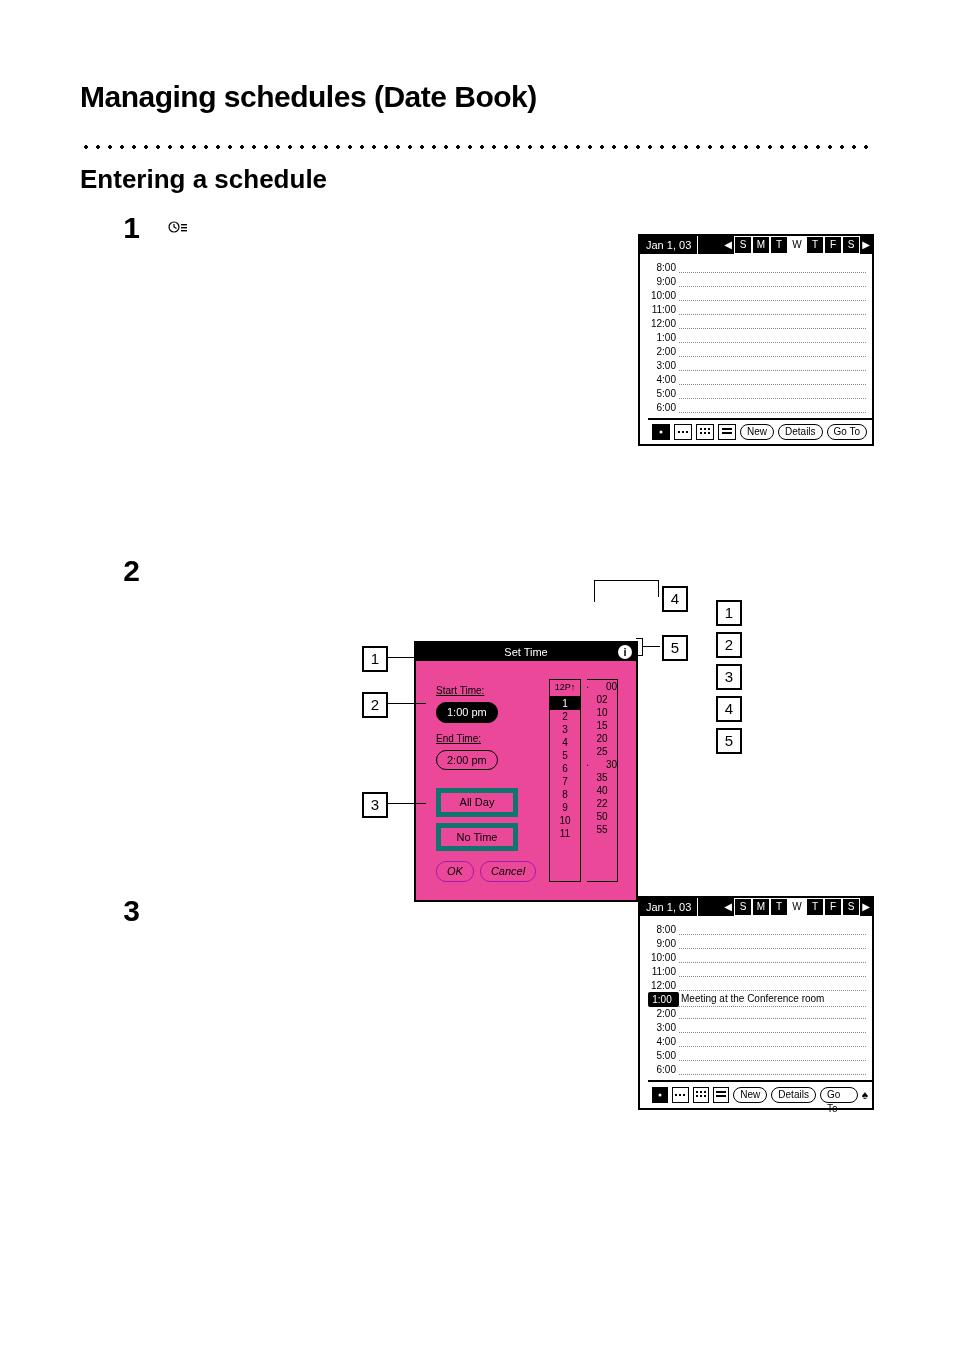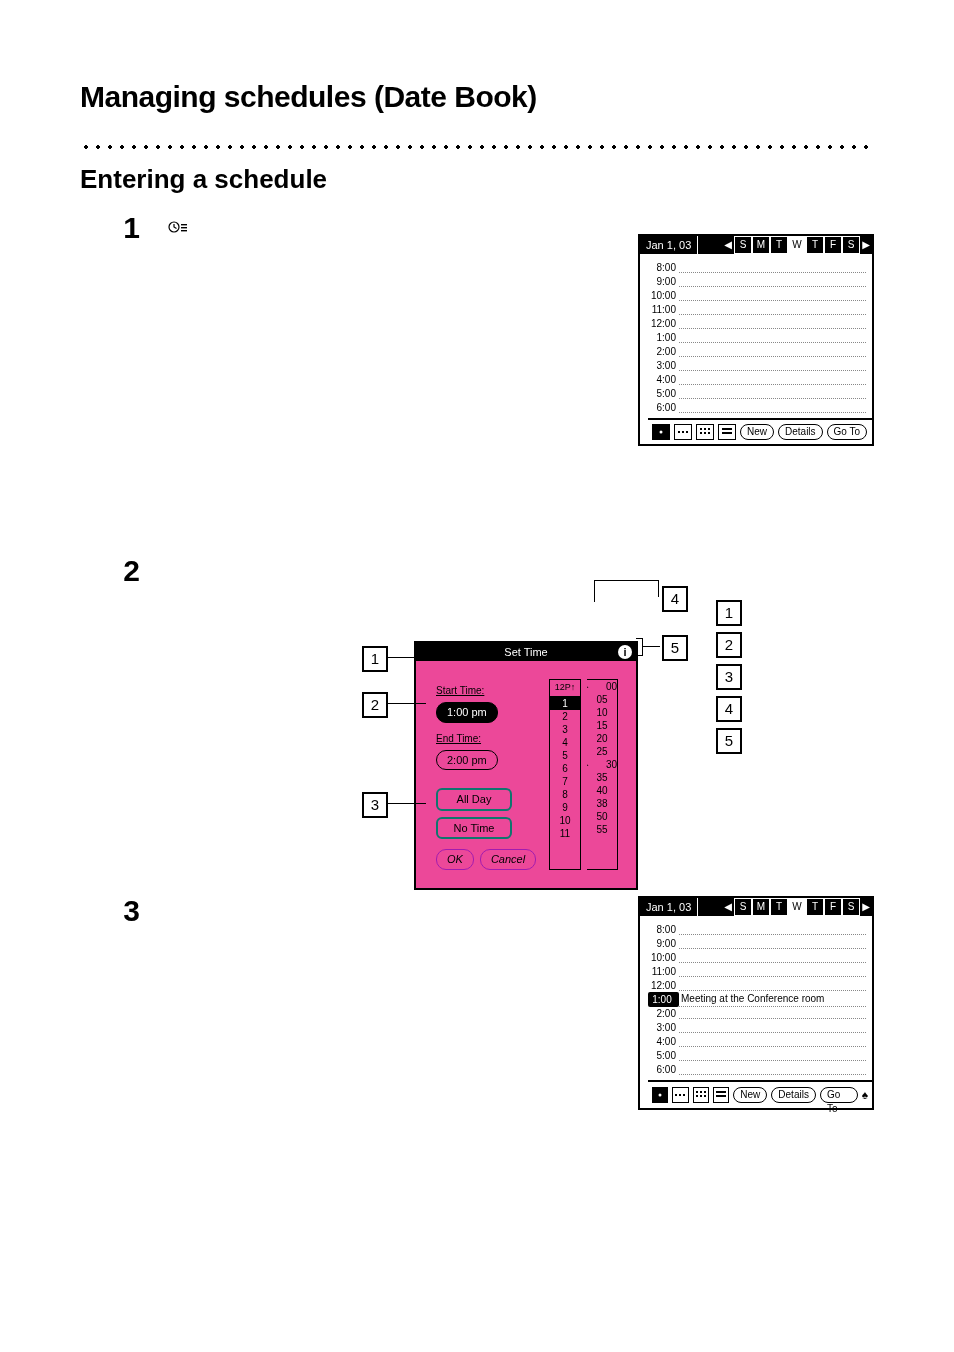--- a/index.html
+++ b/index.html
@@ -257,22 +257,22 @@
     font-size: 11px;
     margin: 2px 0 4px 2px;
   }
   .dialog .time-btn.selected {
     background: #000;
     color: #fff;
   }
   .dialog .pill-btn {
     display: block;
     width: 72px;
-    border: 2px solid #0f766e;
-    border-radius: 6px;
+    border: 5px solid #0f766e;
+    border-radius: 0;
     padding: 1px 0;
     font-size: 11px;
     text-align: center;
     margin: 6px 0 0 2px;
   }
   .dialog .bottom {
     margin-top: 10px;
     display: flex;
     gap: 6px;
     padding-left: 2px;
@@ -532,29 +532,29 @@
               <div class="cell">5</div>
               <div class="cell">6</div>
               <div class="cell">7</div>
               <div class="cell">8</div>
               <div class="cell">9</div>
               <div class="cell">10</div>
               <div class="cell">11</div>
             </div>
             <div class="list-col" style="border-left:none;">
               <div class="cell cur">00</div>
-              <div class="cell">05</div>
+              <div class="cell">02</div>
               <div class="cell">10</div>
               <div class="cell">15</div>
               <div class="cell">20</div>
               <div class="cell">25</div>
               <div class="cell cur">30</div>
               <div class="cell">35</div>
               <div class="cell">40</div>
-              <div class="cell">38</div>
+              <div class="cell">22</div>
               <div class="cell">50</div>
               <div class="cell">55</div>
             </div>
           </div>
         </div>
 
         <div class="right-callouts">
           <div class="callout-box">1</div>
           <div class="callout-box">2</div>
           <div class="callout-box">3</div>

